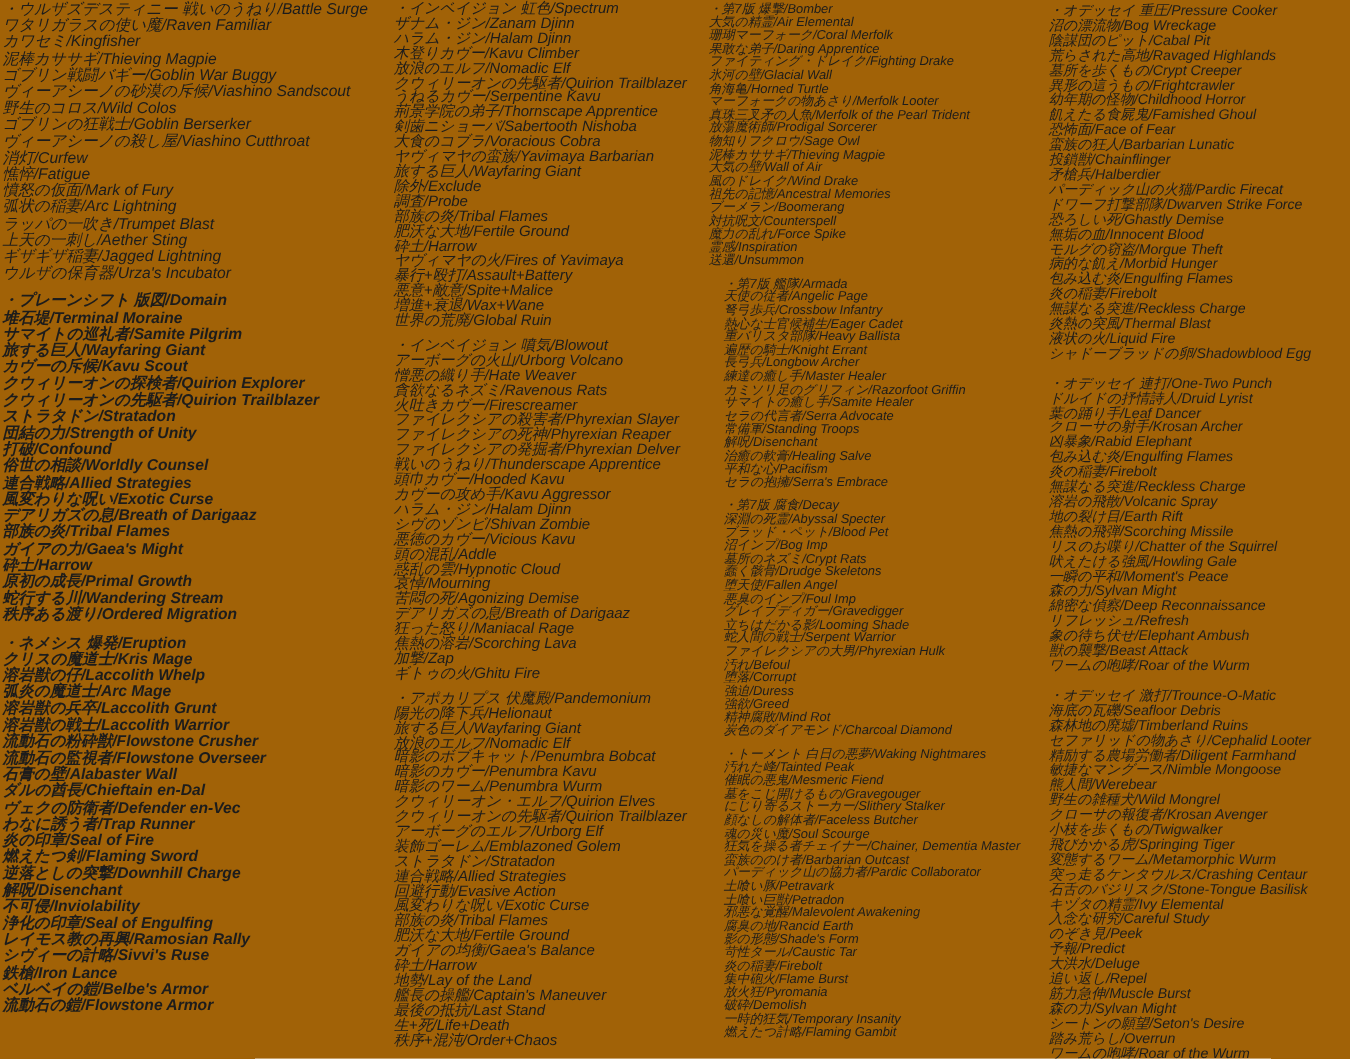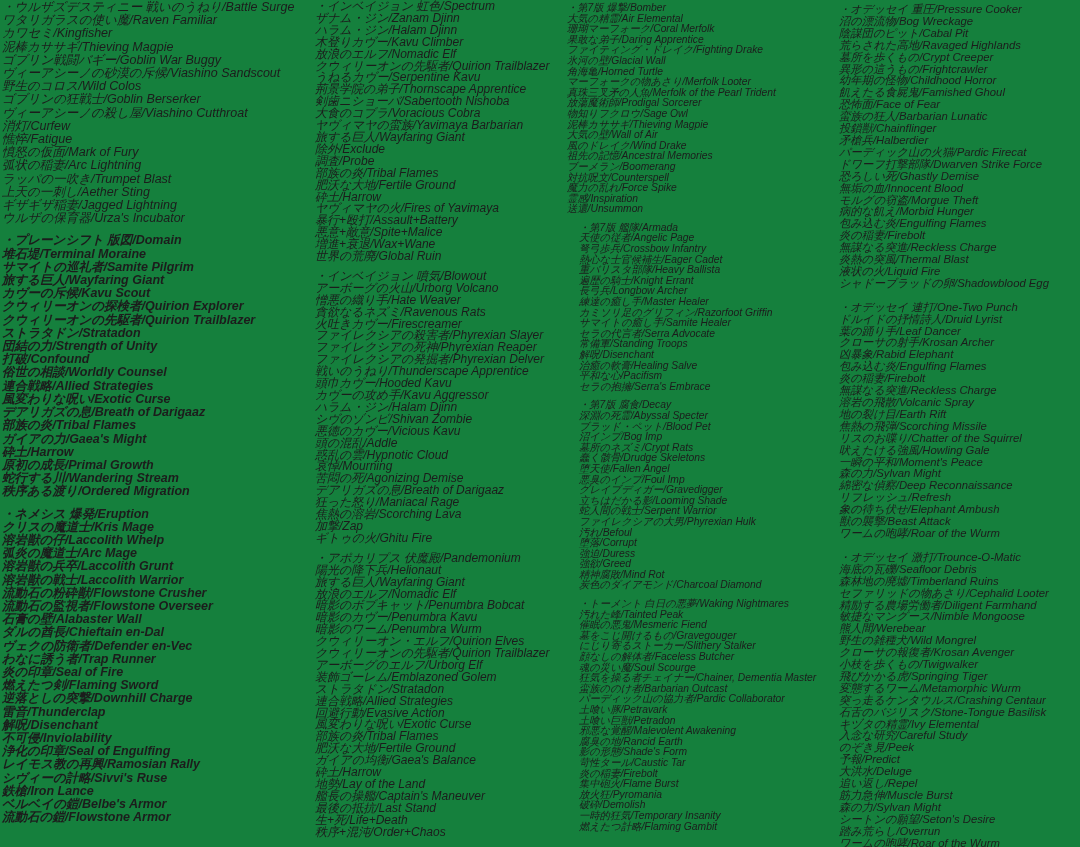--- a/index.html
+++ b/index.html
@@ -30,21 +30,21 @@
   .col3 { left: 567px; top: 3px; font-size: 10.3px; line-height: 10.6px; }
   .col4 { left: 839px; top: 4px; font-size: 11.3px; line-height: 11.9px; }
   .col1 .section + .section { margin-top: 9px; font-weight: bold; }
   .col2 .section + .section { margin-top: 8px; }
   .col3 .section + .section { margin-top: 8px; margin-left: 12px;  }
   .col4 .section + .section { margin-top: 12px; }
 </style>
 </head>
 <body>
 
-<main class="page" style="background: #15803d; color: rgb(28, 28, 28);">
+<main class="page" style="background: #a16207; color: rgb(28, 28, 28);">
     <div class="col col1">
       <div class="section">
         <div class="line header">・ウルザズデスティニー 戦いのうねり/Battle Surge</div>
         <div class="line">ワタリガラスの使い魔/Raven Familiar</div>
         <div class="line">カワセミ/Kingfisher</div>
         <div class="line">泥棒カササギ/Thieving Magpie</div>
         <div class="line">ゴブリン戦闘バギー/Goblin War Buggy</div>
         <div class="line">ヴィーアシーノの砂漠の斥候/Viashino Sandscout</div>
         <div class="line">野生のコロス/Wild Colos</div>
         <div class="line">ゴブリンの狂戦士/Goblin Berserker</div>
@@ -89,21 +89,20 @@
         <div class="line">溶岩獣の戦士/Laccolith Warrior</div>
         <div class="line">流動石の粉砕獣/Flowstone Crusher</div>
         <div class="line">流動石の監視者/Flowstone Overseer</div>
         <div class="line">石膏の壁/Alabaster Wall</div>
         <div class="line">ダルの酋長/Chieftain en-Dal</div>
         <div class="line">ヴェクの防衛者/Defender en-Vec</div>
         <div class="line">わなに誘う者/Trap Runner</div>
         <div class="line">炎の印章/Seal of Fire</div>
         <div class="line">燃えたつ剣/Flaming Sword</div>
         <div class="line">逆落としの突撃/Downhill Charge</div>
-        <div class="line">雷音/Thunderclap</div>
         <div class="line">解呪/Disenchant</div>
         <div class="line">不可侵/Inviolability</div>
         <div class="line">浄化の印章/Seal of Engulfing</div>
         <div class="line">レイモス教の再興/Ramosian Rally</div>
         <div class="line">シヴィーの計略/Sivvi's Ruse</div>
         <div class="line">鉄槍/Iron Lance</div>
         <div class="line">ベルベイの鎧/Belbe's Armor</div>
         <div class="line">流動石の鎧/Flowstone Armor</div>
       </div>
     </div>

